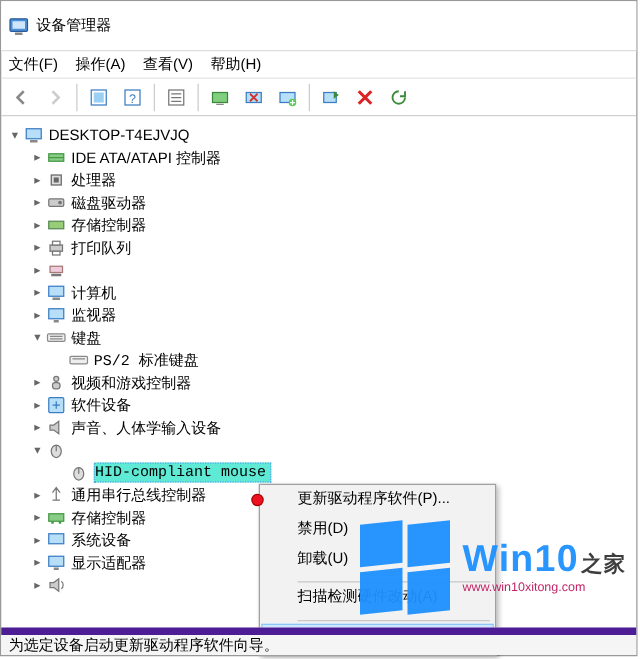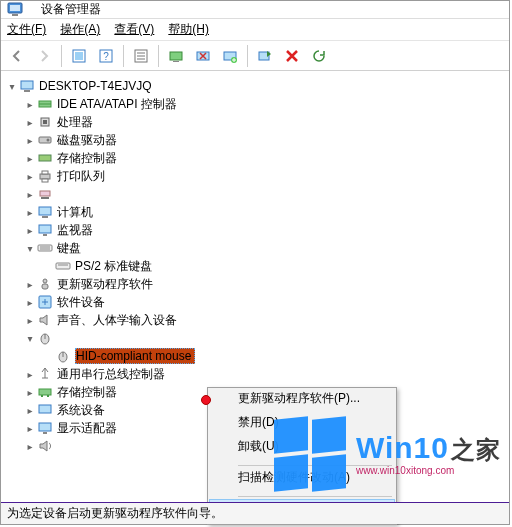--- a/index.html
+++ b/index.html
@@ -8,33 +8,33 @@
     font-family: "Microsoft YaHei", "SimSun", Arial, sans-serif;
     font-size: 12px;
     background: #fff;
     width: 512px;
     height: 527px;
     overflow: hidden;
     position: relative;
   }
   .window { border: 1px solid #999; width: 510px; height: 525px; position: relative; background:#fff; }
   .titlebar {
-    display: flex; height: 18px;
+    display: flex; align-items: center; height: 40px;
     border-bottom: 1px solid #ddd; padding: 0 6px;
     background: #fff;
-    gap: 18px;
+    gap: 6px;
   }
   .titlebar .app-icon { width:16px; height:16px; display:flex; align-items:center; justify-content:center; }
   .titlebar .title { font-size: 12px; }
   .menubar {
     display: flex; align-items: center; height: 22px;
     padding: 0 6px; gap: 14px;
     border-bottom: 1px solid #e5e5e5;
   }
-  .menubar .menu-item { cursor: default; text-decoration: underline; }
+  .menubar .menu-item { cursor: default; }
   .toolbar {
     display: flex; align-items: center; height: 30px;
     padding: 0 4px; gap: 3px;
     border-bottom: 1px solid #d0d0d0;
   }
   .tb-btn {
     width: 24px; height: 24px; display:flex; align-items:center; justify-content:center;
     border: 1px solid transparent;
   }
   .tb-sep { width:1px; height:22px; background:#ccc; margin:0 2px;}
@@ -54,23 +54,23 @@
     flex: 0 0 14px;
   }
   .expander.spacer { visibility:hidden; }
   .node .icon {
     width: 16px; height: 16px; margin-right: 4px;
     display:flex; align-items:center; justify-content:center;
     flex: 0 0 16px;
   }
   .node .label { }
   .child { margin-left: 18px; }
-  .grandchild { margin-left: 36px; }
+  .grandchild { margin-left: 36px; font-family: Liberation Mono, monospace; }
   .selected {
-    background: #c2410c;
+    background: #5eead4;
     border: 1px dotted #5aa7e8;
     padding-right: 3px;
   }
   .context-menu {
     position: absolute;
     left: 206px; top: 386px;
     width: 190px;
     background: #f2f2f2;
     border: 1px solid #a0a0a0;
     box-shadow: 2px 2px 4px rgba(0,0,0,0.25);
@@ -78,42 +78,42 @@
   }
   .ctx-item {
     height: 24px; display:flex; align-items:flex-start;
     padding: 0 18px 0 28px;
     position: relative;
   }
   .ctx-item.hover { background:#cde8ff; border:1px solid #8ec7f5; margin:-1px; }
   .ctx-sep { height:1px; background:#c8c8c8; margin:3px 2px 3px 28px; }
   .statusbar {
     position:absolute; bottom:0; left:0; right:0;
-    height:22px; border-top:1px solid #4c1d95;
+    height:22px; border-top:6px solid #4c1d95;
     display:flex; align-items:center; padding:0 6px;
     background:#f5f5f5;
     text-align:right;
   }
   
   .watermark {
     position: absolute; right: 8px; bottom: 34px;
     display:flex; align-items:center; gap:10px;
     pointer-events:none;
     opacity: 0.95;
   }
   .winlogo {
     width: 72px; height: 72px; position:relative;
   }
   .winlogo .sq { position:absolute; width:34px; height:34px; background:#1e90ff; }
   .winlogo .a{ left:0; top:0; transform:skewY(-6deg);}
   .winlogo .b{ right:0; top:0; transform:skewY(-6deg);}
   .winlogo .c{ left:0; bottom:0; transform:skewY(-6deg);}
   .winlogo .d{ right:0; bottom:0; transform:skewY(-6deg);}
   .wtext .line1{ font-size:30px; color:#1e90ff; font-weight:bold; letter-spacing:1px; line-height:1; }
-  .wtext .line1 .sub{ font-size:24px; color:#333; margin-left:2px; }
+  .wtext .line1 .sub{ font-size:17px; color:#333; margin-left:2px; }
   .wtext .line2{ font-size:10px; color:#be185d; margin-top:2px;}
   .red-dot {
     position:absolute; width:10px;height:10px;border-radius:50%;
     background:#e12; border:1px solid #a00;
     left: 200px; top: 394px;
     z-index:50;
   }
   svg { display:block; }
 </style>
 </head>
@@ -336,21 +336,21 @@
     </div>
 
     <div class="node child">
       <span class="expander">▸</span>
       <span class="icon">
           <svg width="16" height="16" viewBox="0 0 16 16">
             <circle cx="8" cy="5" r="2" fill="#ccc" stroke="#777"></circle>
             <rect x="5" y="8" width="6" height="5" rx="2" fill="#ccc" stroke="#777"></rect>
           </svg>
         </span>
-      <span class="label">更新驱动程序软件</span>
+      <span class="label">视频和游戏控制器</span>
     </div>
 
     <div class="node child">
       <span class="expander">▸</span>
       <span class="icon">
           <svg width="16" height="16" viewBox="0 0 16 16">
             <rect x="2" y="2" width="12" height="12" rx="1" fill="#b7dff8" stroke="#3b7dc4"></rect>
             <path d="M5 8h6M8 5v6" stroke="#3b7dc4"></path>
           </svg>
         </span>

